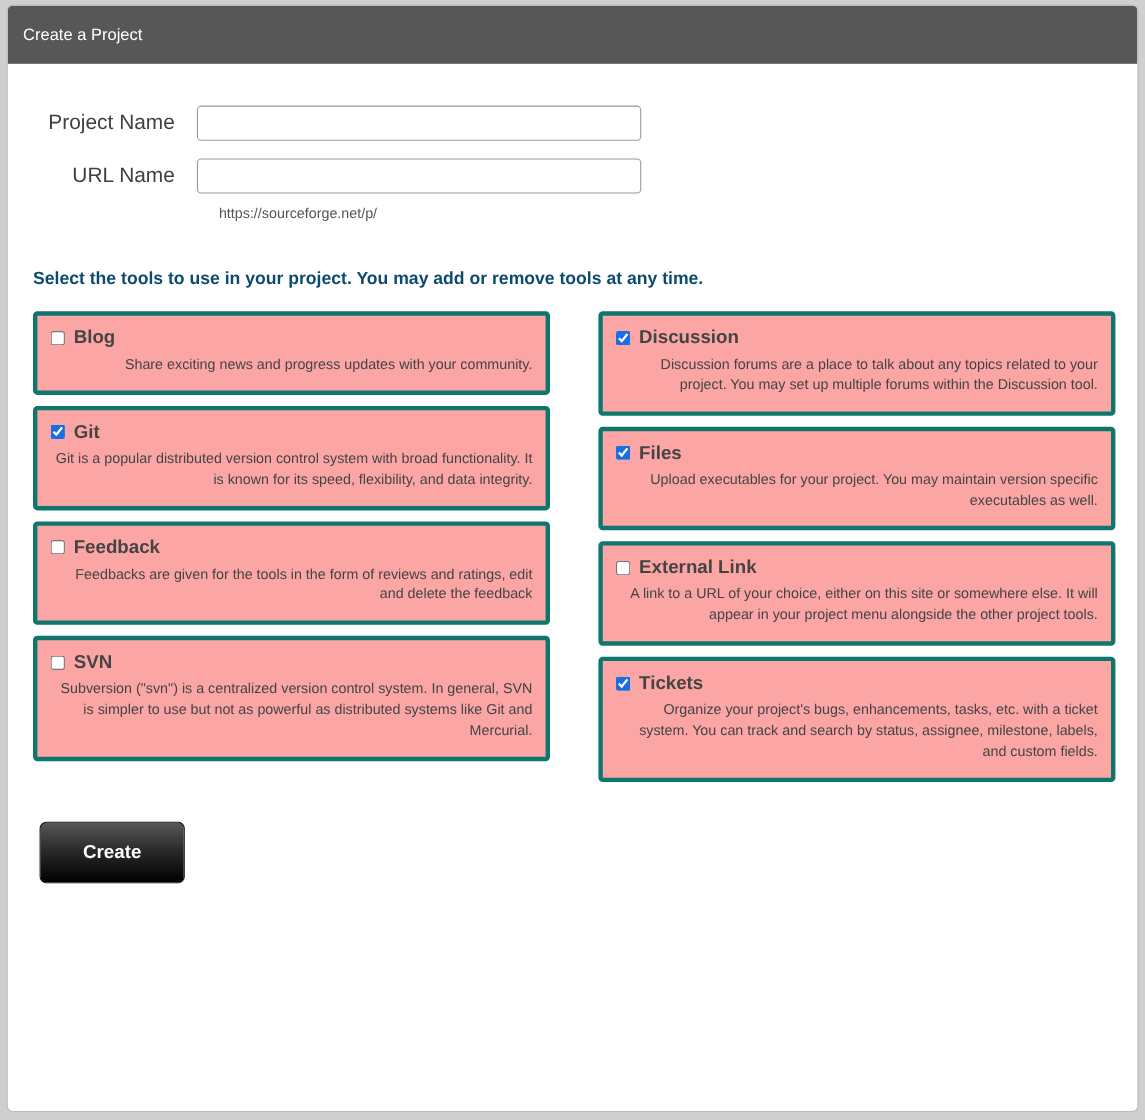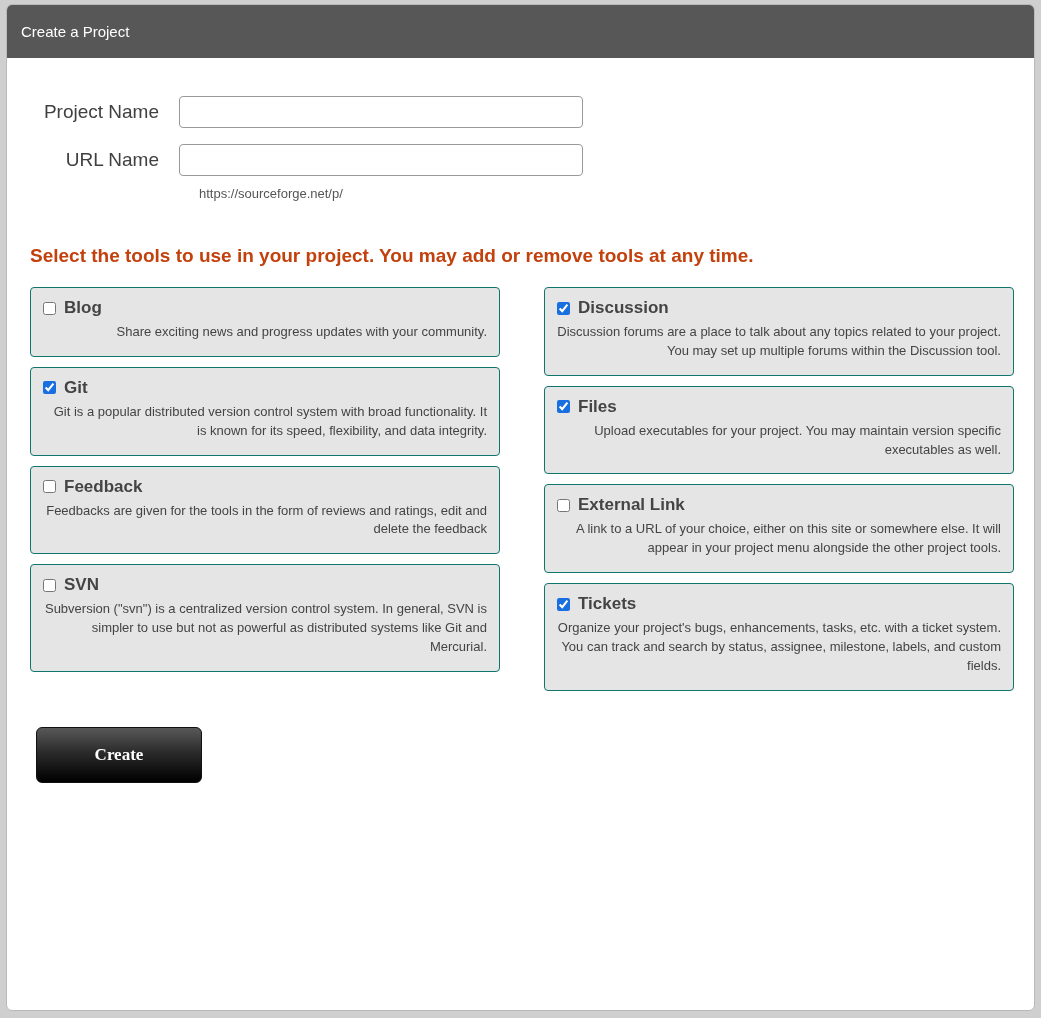--- a/index.html
+++ b/index.html
@@ -72,37 +72,37 @@
     outline: none;
   }
   .url-hint {
     margin-left: 192px;
     margin-top: -6px;
     font-size: 13px;
     color: #555555;
   }
   .tools-heading {
     margin: 44px 0 0 23px;
-    font-size: 19px;
+    font-size: 16px;
     font-weight: bold;
-    color: #c2410c;
+    color: #0c4a6e;
   }
   .tool-grid {
     margin: 20px 0 0 23px;
     width: 985px;
     display: flex;
     flex-wrap: wrap;
     gap: 0 44px;
   }
   .tool-col {
     width: 470px;
   }
   .tool-card {
-    border: 1px solid #0f766e;
-    background: #e5e5e5;
+    border: 4px solid #0f766e;
+    background: #fca5a5;
     border-radius: 4px;
     padding: 10px 12px 14px 12px;
     margin-bottom: 10px;
     box-sizing: border-box;
   }
   .tool-head {
     display: flex;
     align-items: center;
     gap: 8px;
     margin-bottom: 5px;
@@ -123,29 +123,29 @@
     line-height: 1.45;
     color: #444444;
     margin-left: 0;
     text-align: right;
   }
   .create-wrap {
     margin: 26px 0 0 29px;
     padding-bottom: 36px;
   }
   .create-button {
-    width: 166px;
+    width: 132px;
     height: 56px;
     border: 1px solid #111111;
     border-radius: 6px;
     background: linear-gradient(to bottom, #585858 0%, #2b2b2b 45%, #000000 100%);
     color: #ffffff;
     font-size: 17px;
     font-weight: bold;
-    font-family: Liberation Serif, serif;
+    font-family: Liberation Sans, sans-serif;
     cursor: pointer;
   }
 </style>
 </head>
 <body>
 
 <div id="page">
   <div class="window">
 
     <div class="titlebar">

